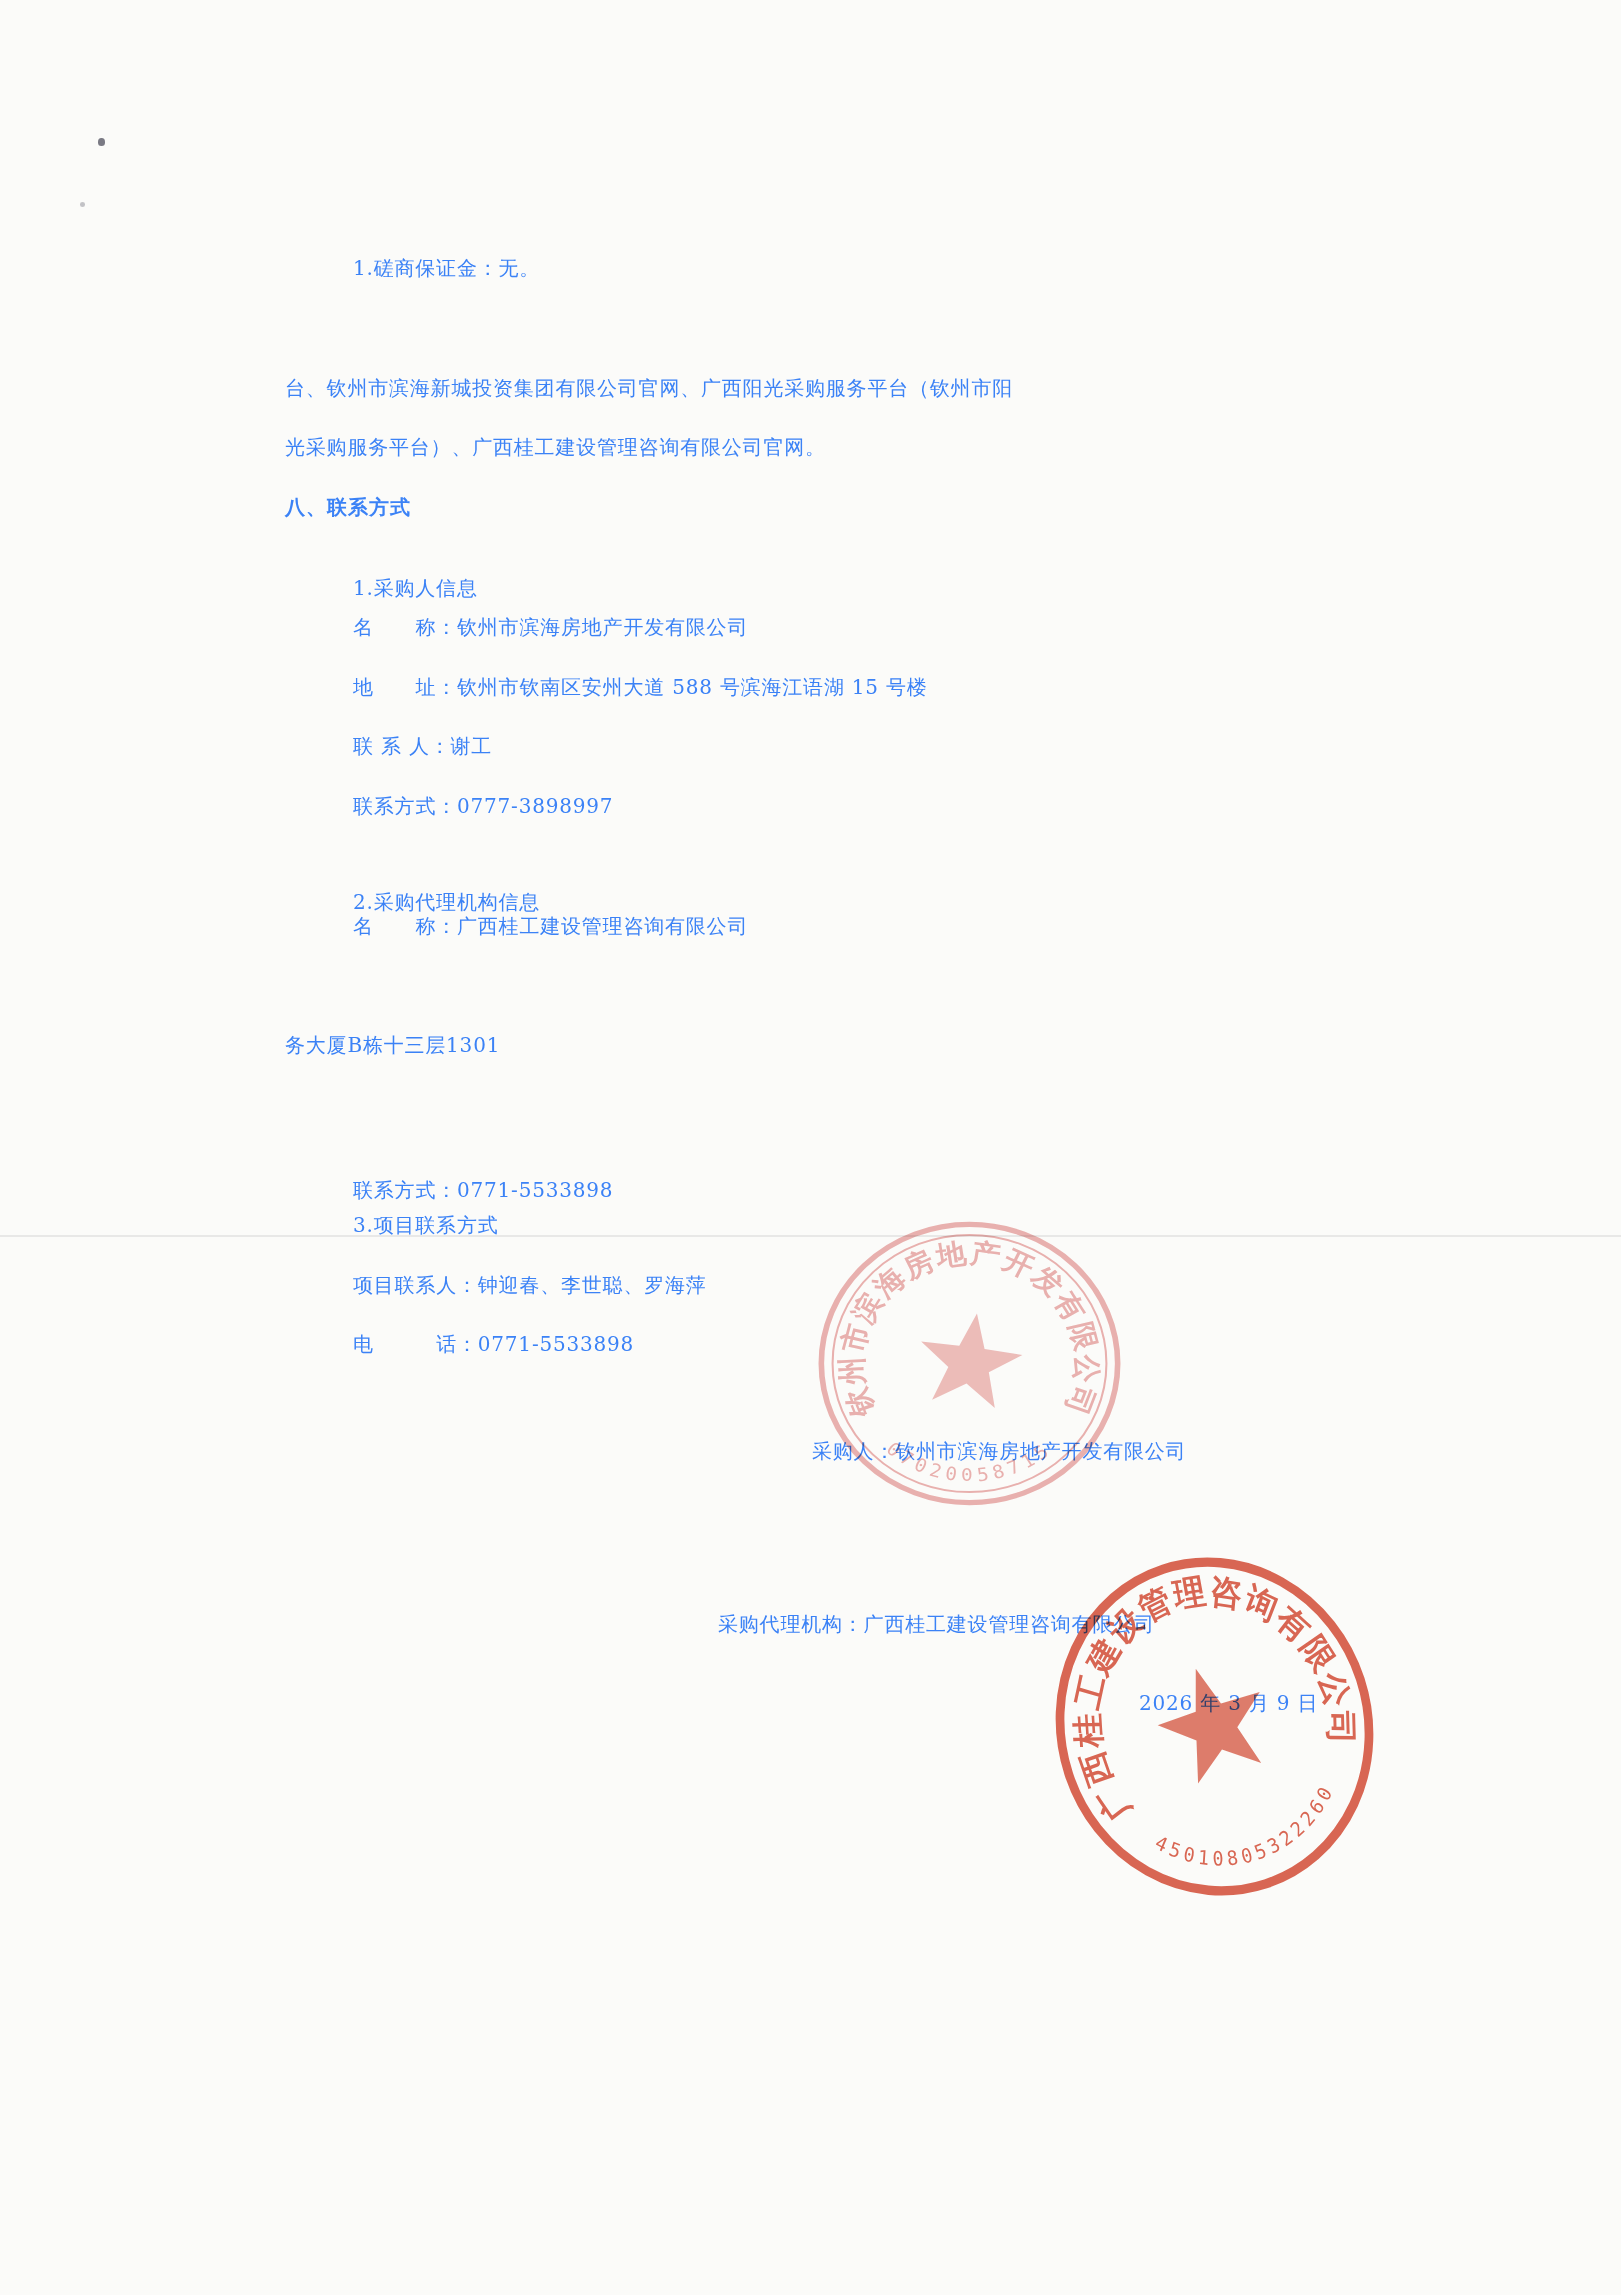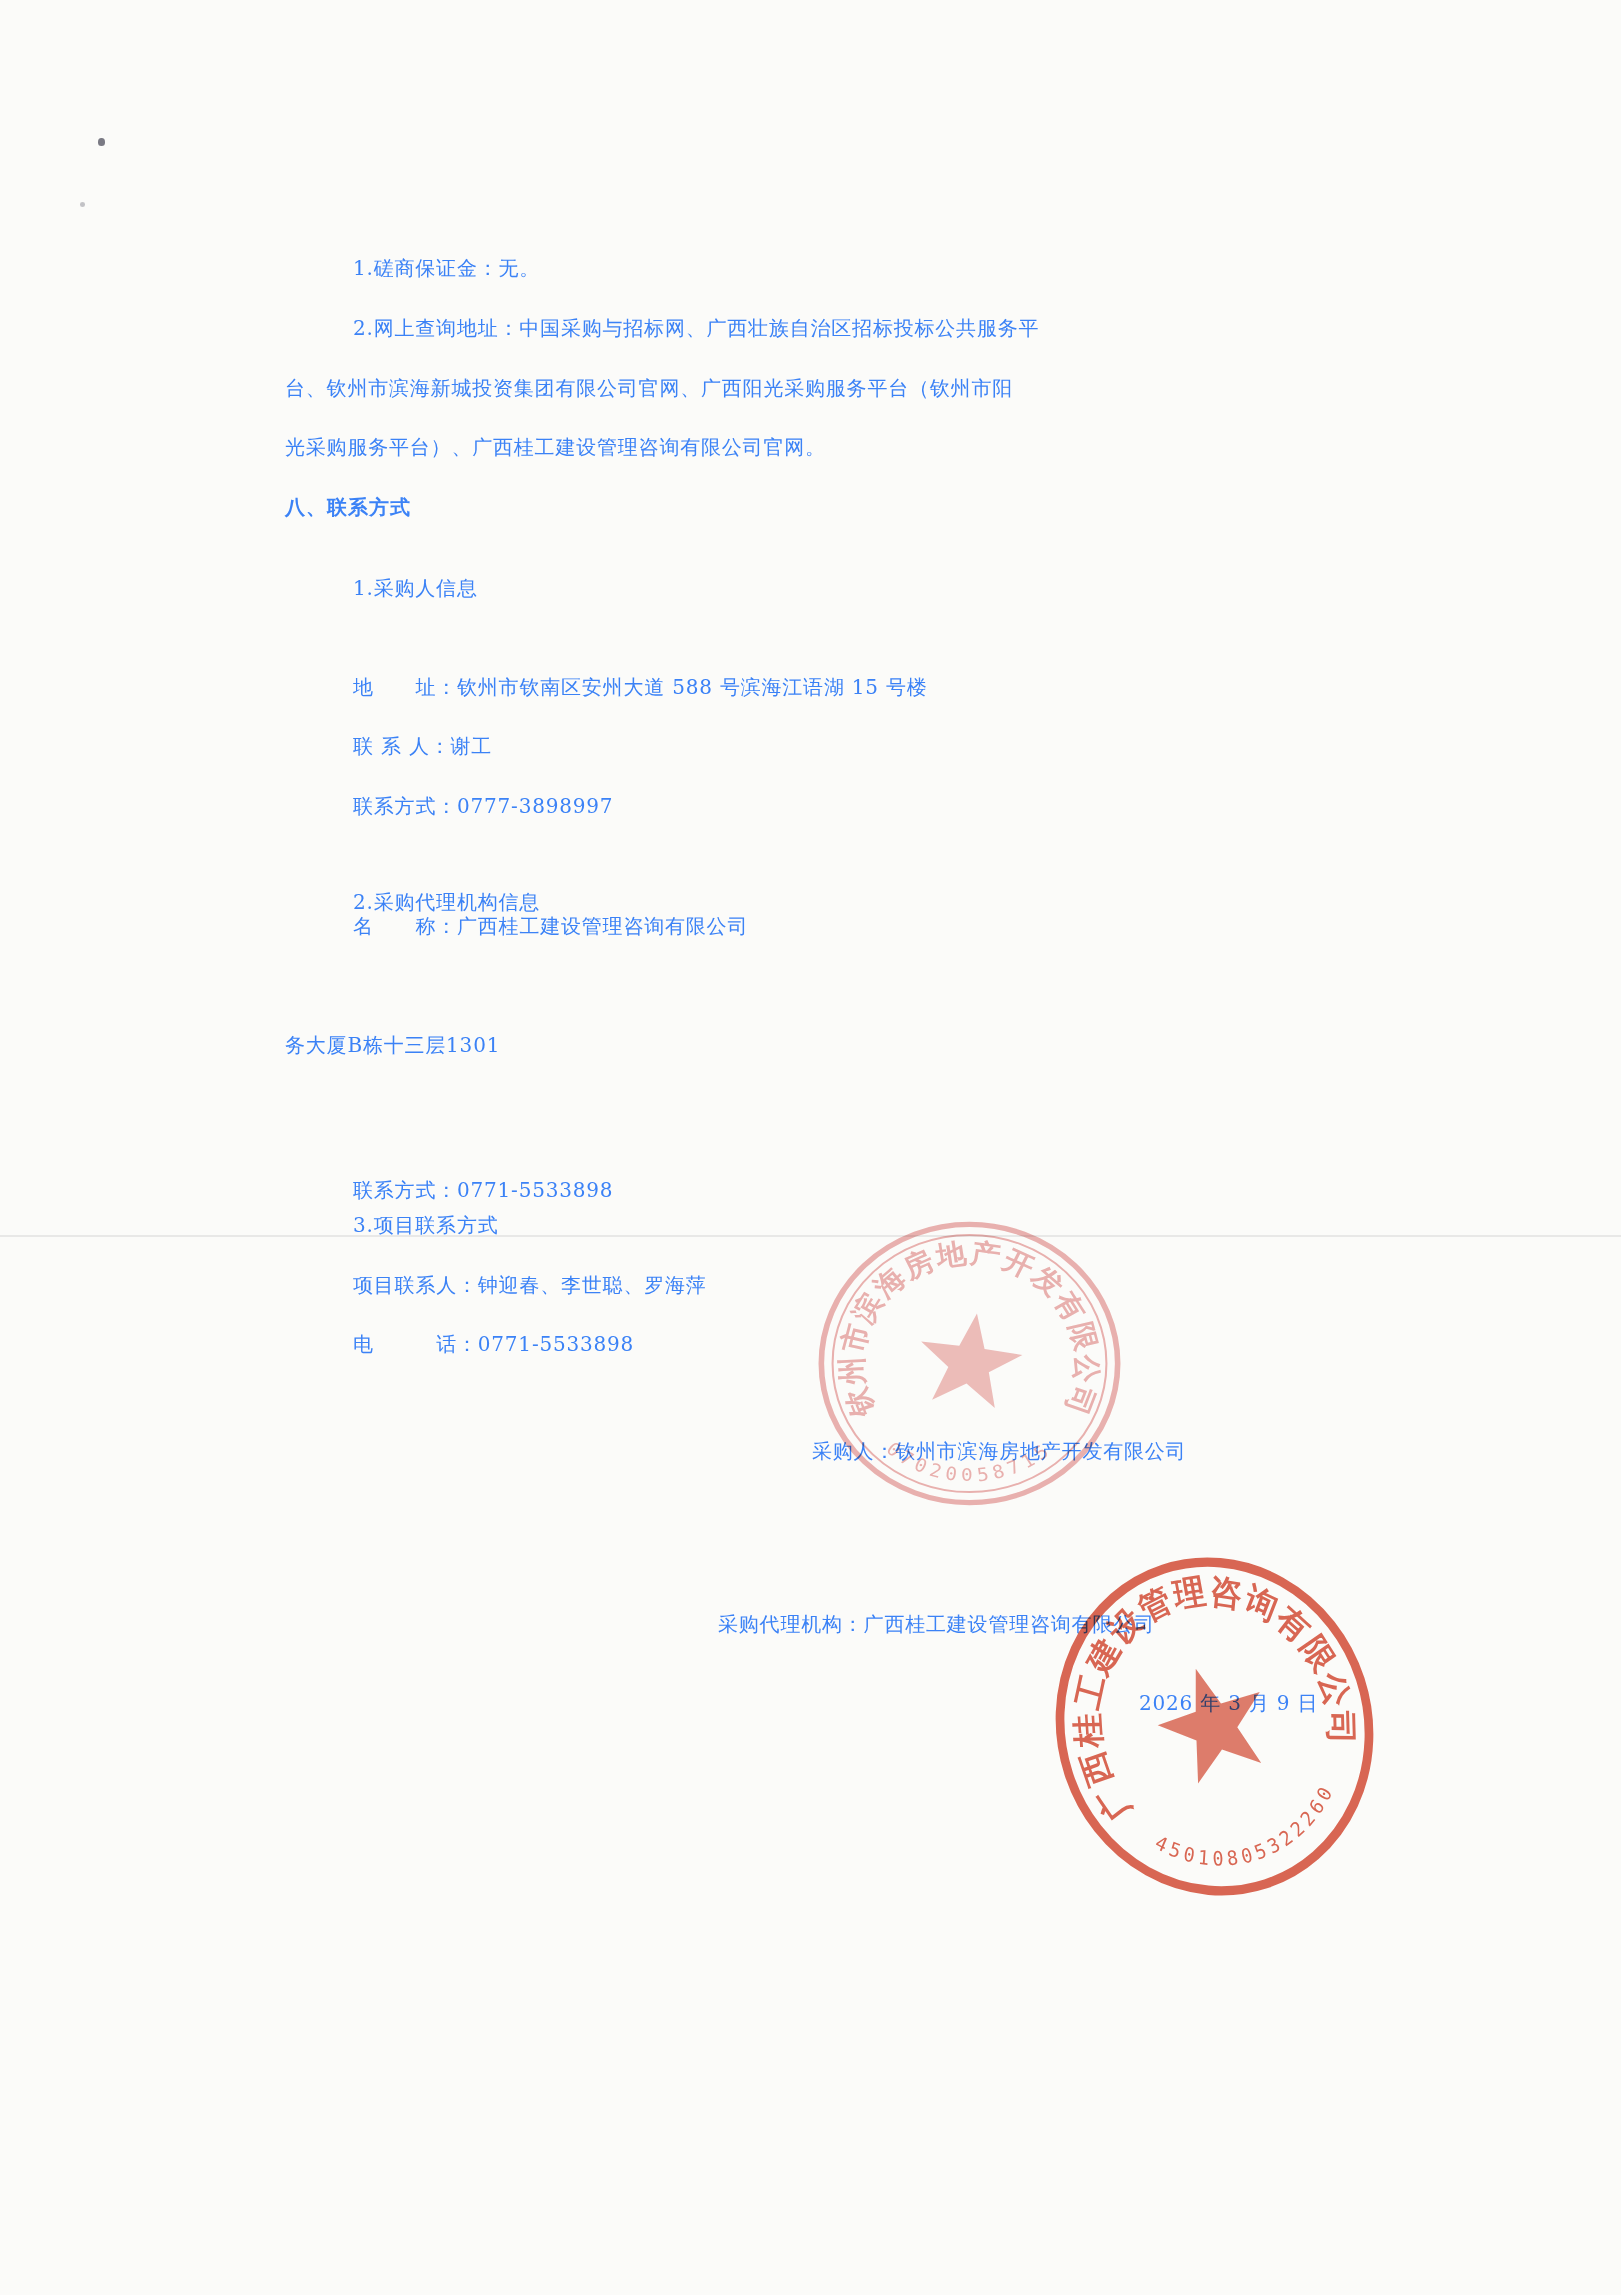--- a/index.html
+++ b/index.html
@@ -94,25 +94,25 @@
   }
   .seal-purchaser .seal-serial-text{font-size:38px;letter-spacing:10px;}
   .seal-agency    .seal-serial-text{font-size:36px;letter-spacing:8px;}
 </style>
 </head>
 <body>
 
 <div class="page">
 
   <div class="ln ln1">1.磋商保证金：无。</div>
-  <div class="ln ln2">2.网上查询地址：中国采购与招标网、广西壮族自治区招标投标公共服务平</div>
   <div class="ln ln3">台、钦州市滨海新城投资集团有限公司官网、广西阳光采购服务平台（钦州市阳</div>
   <div class="ln ln4">光采购服务平台）、广西桂工建设管理咨询有限公司官网。</div>
   <div class="ln ln5 bold">八、联系方式</div>
   <div class="ln ln6">1.采购人信息</div>
+  <div class="ln ln7">名　　称：钦州市滨海房地产开发有限公司</div>
   <div class="ln ln8">地　　址：钦州市钦南区安州大道 588 号滨海江语湖 15 号楼</div>
   <div class="ln ln9">联 系 人：谢工</div>
   <div class="ln ln10">联系方式：0777-3898997</div>
   <div class="ln ln11">2.采购代理机构信息</div>
   <div class="ln ln12">名　　称：广西桂工建设管理咨询有限公司</div>
   <div class="ln ln14">务大厦B栋十三层1301</div>
   <div class="ln ln16">联系方式：0771-5533898</div>
   <div class="ln ln17">3.项目联系方式</div>
   <div class="ln ln18">项目联系人：钟迎春、李世聪、罗海萍</div>
   <div class="ln ln19">电　　　话：0771-5533898</div>

